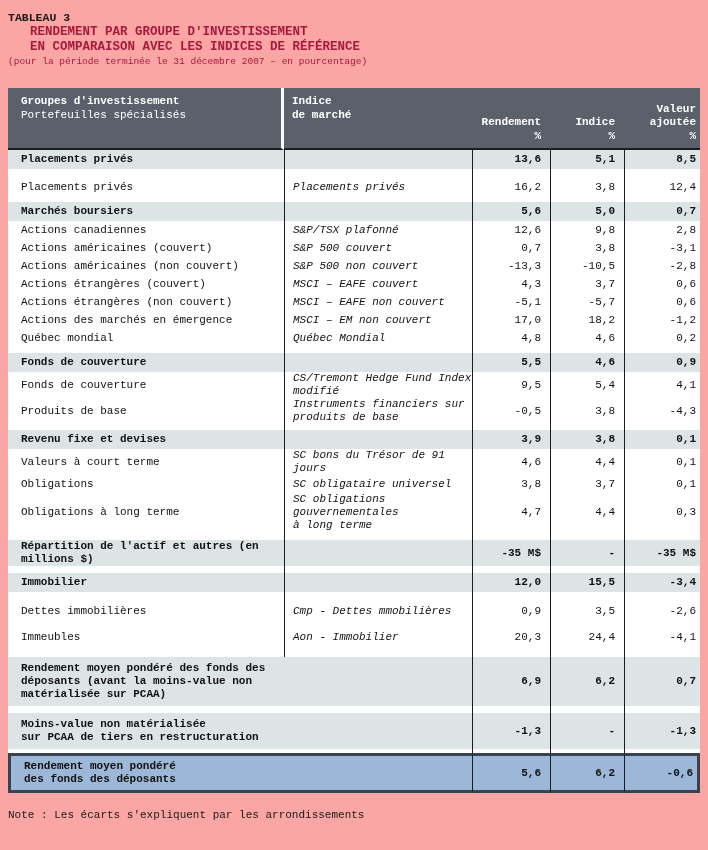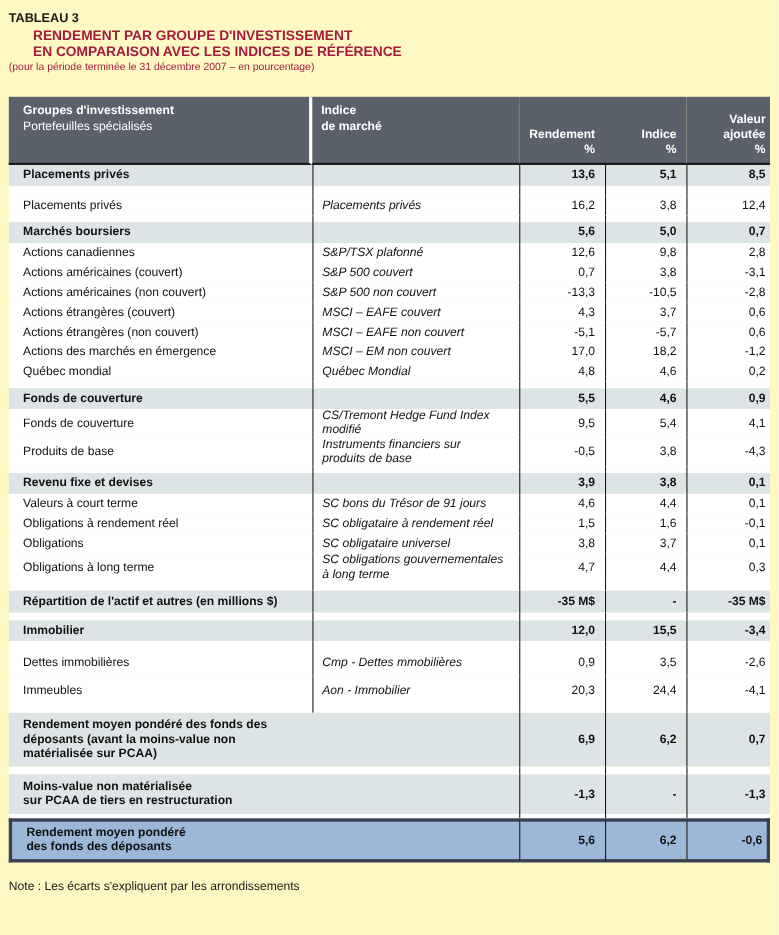--- a/index.html
+++ b/index.html
@@ -1,18 +1,18 @@
 <!DOCTYPE html>
 <html style="--heading-red: #a5193d; --header-bg: #5a616b; --band-bg: #dde4e5; --final-bg: #9db7d8; --final-border: #39424e; --line-black: #1c1c1c;"><head>
 <meta charset="utf-8">
 <style>
   html,body{margin:0;padding:0;background:#ffffff;}
   .page{
-    width:708px;height:850px;background:#fef9c3;overflow:hidden;position:relative;
-    font-family:Liberation Sans, sans-serif;color:#111;
+    width:708px;height:850px;background:#fca5a5;overflow:hidden;position:relative;
+    font-family:Liberation Mono, monospace;color:#111;
     padding-top:10px;box-sizing:border-box;
   }
   .doc-title{margin-left:8px;font-size:11.5px;font-weight:bold;color:#1a1a1a;line-height:15px;}
   .doc-heading{margin-left:8px;font-size:12.5px;font-weight:bold;color:var(--heading-red);line-height:15px;padding-left:22px;}
   .doc-subtitle{margin-left:8px;font-size:9.5px;color:var(--heading-red);line-height:12px;margin-top:1px;}
 
   table.tbl{
     border-collapse:separate;border-spacing:0;table-layout:fixed;
     width:692px;margin:20px 0 0 8px;
   }
@@ -220,27 +220,20 @@
           <td class="c5">0,1</td>
         </tr>
         <tr class="data">
           <td class="c1">Valeurs à court terme</td>
           <td class="c2">SC bons du Trésor de 91 jours</td>
           <td class="c3">4,6</td>
           <td class="c4">4,4</td>
           <td class="c5">0,1</td>
         </tr>
         <tr class="data">
-          <td class="c1">Obligations à rendement réel</td>
-          <td class="c2">SC obligataire à rendement réel</td>
-          <td class="c3">1,5</td>
-          <td class="c4">1,6</td>
-          <td class="c5">-0,1</td>
-        </tr>
-        <tr class="data">
           <td class="c1">Obligations</td>
           <td class="c2">SC obligataire universel</td>
           <td class="c3">3,8</td>
           <td class="c4">3,7</td>
           <td class="c5">0,1</td>
         </tr>
         <tr class="data">
           <td class="c1">Obligations à long terme</td>
           <td class="c2">SC obligations gouvernementales<br>à long terme</td>
           <td class="c3">4,7</td>

